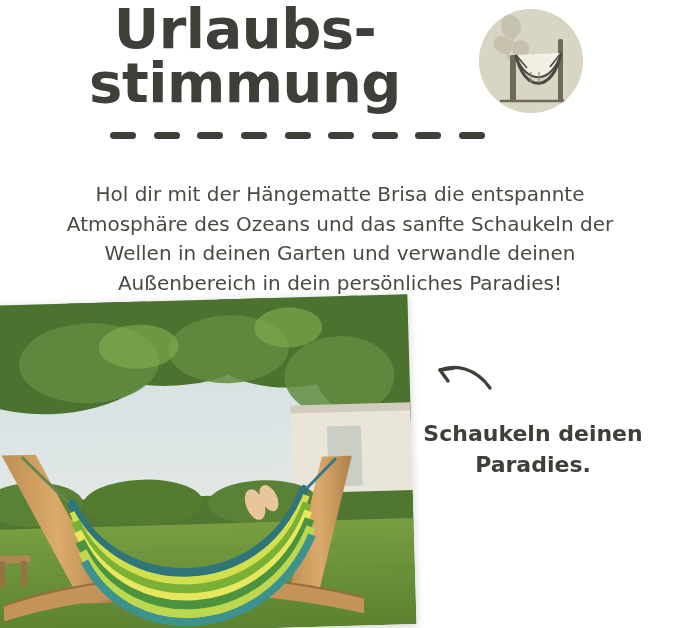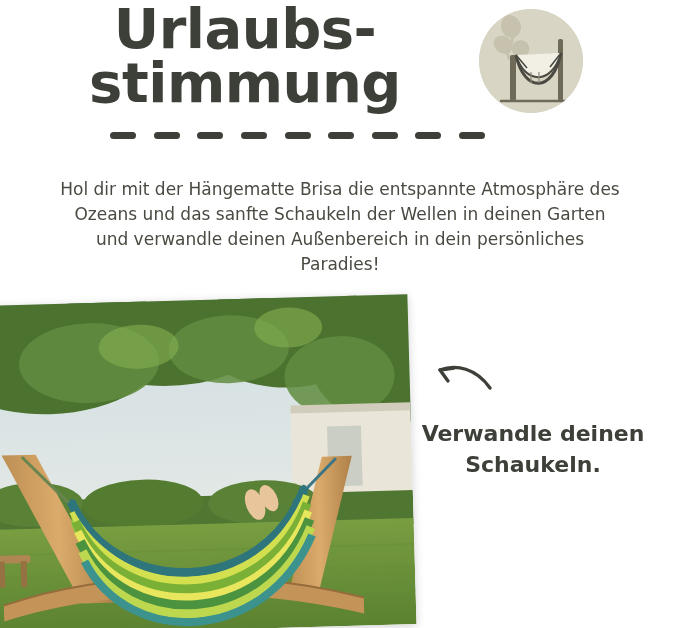--- a/index.html
+++ b/index.html
@@ -79,21 +79,21 @@
   }
 
   
   .intro {
     position: absolute;
     left: 60px;
     top: 160px;
     width: 560px;
     text-align: center;
     font-family: "DejaVu Sans", sans-serif;
-    font-size: 17px;
+    font-size: 20px;
     line-height: 1.48;
     color: #4a4a42;
   }
 
   
   .photo-frame {
     position: absolute;
     left: -8px;
     top: 300px;
     width: 420px;
@@ -284,17 +284,17 @@
   </div>
 
   <div class="arrow">
     <svg width="62" height="32" viewBox="0 0 62 32" xmlns="http://www.w3.org/2000/svg" aria-hidden="true">
       <path d="M58 26 C 44 6, 24 2, 8 8" fill="none" stroke="#3d4038" stroke-width="3.4" stroke-linecap="round"></path>
       <path d="M8 8 L 22 6 M8 8 L 16 19" fill="none" stroke="#3d4038" stroke-width="3.4" stroke-linecap="round"></path>
     </svg>
   </div>
 
   <div class="note">
-    <div>Verwandle deinen</div>
-    <div>Schaukeln.</div>
+    <div>Schaukeln deinen</div>
+    <div>Paradies.</div>
   </div>
 
 </div>
 
 </body></html>

